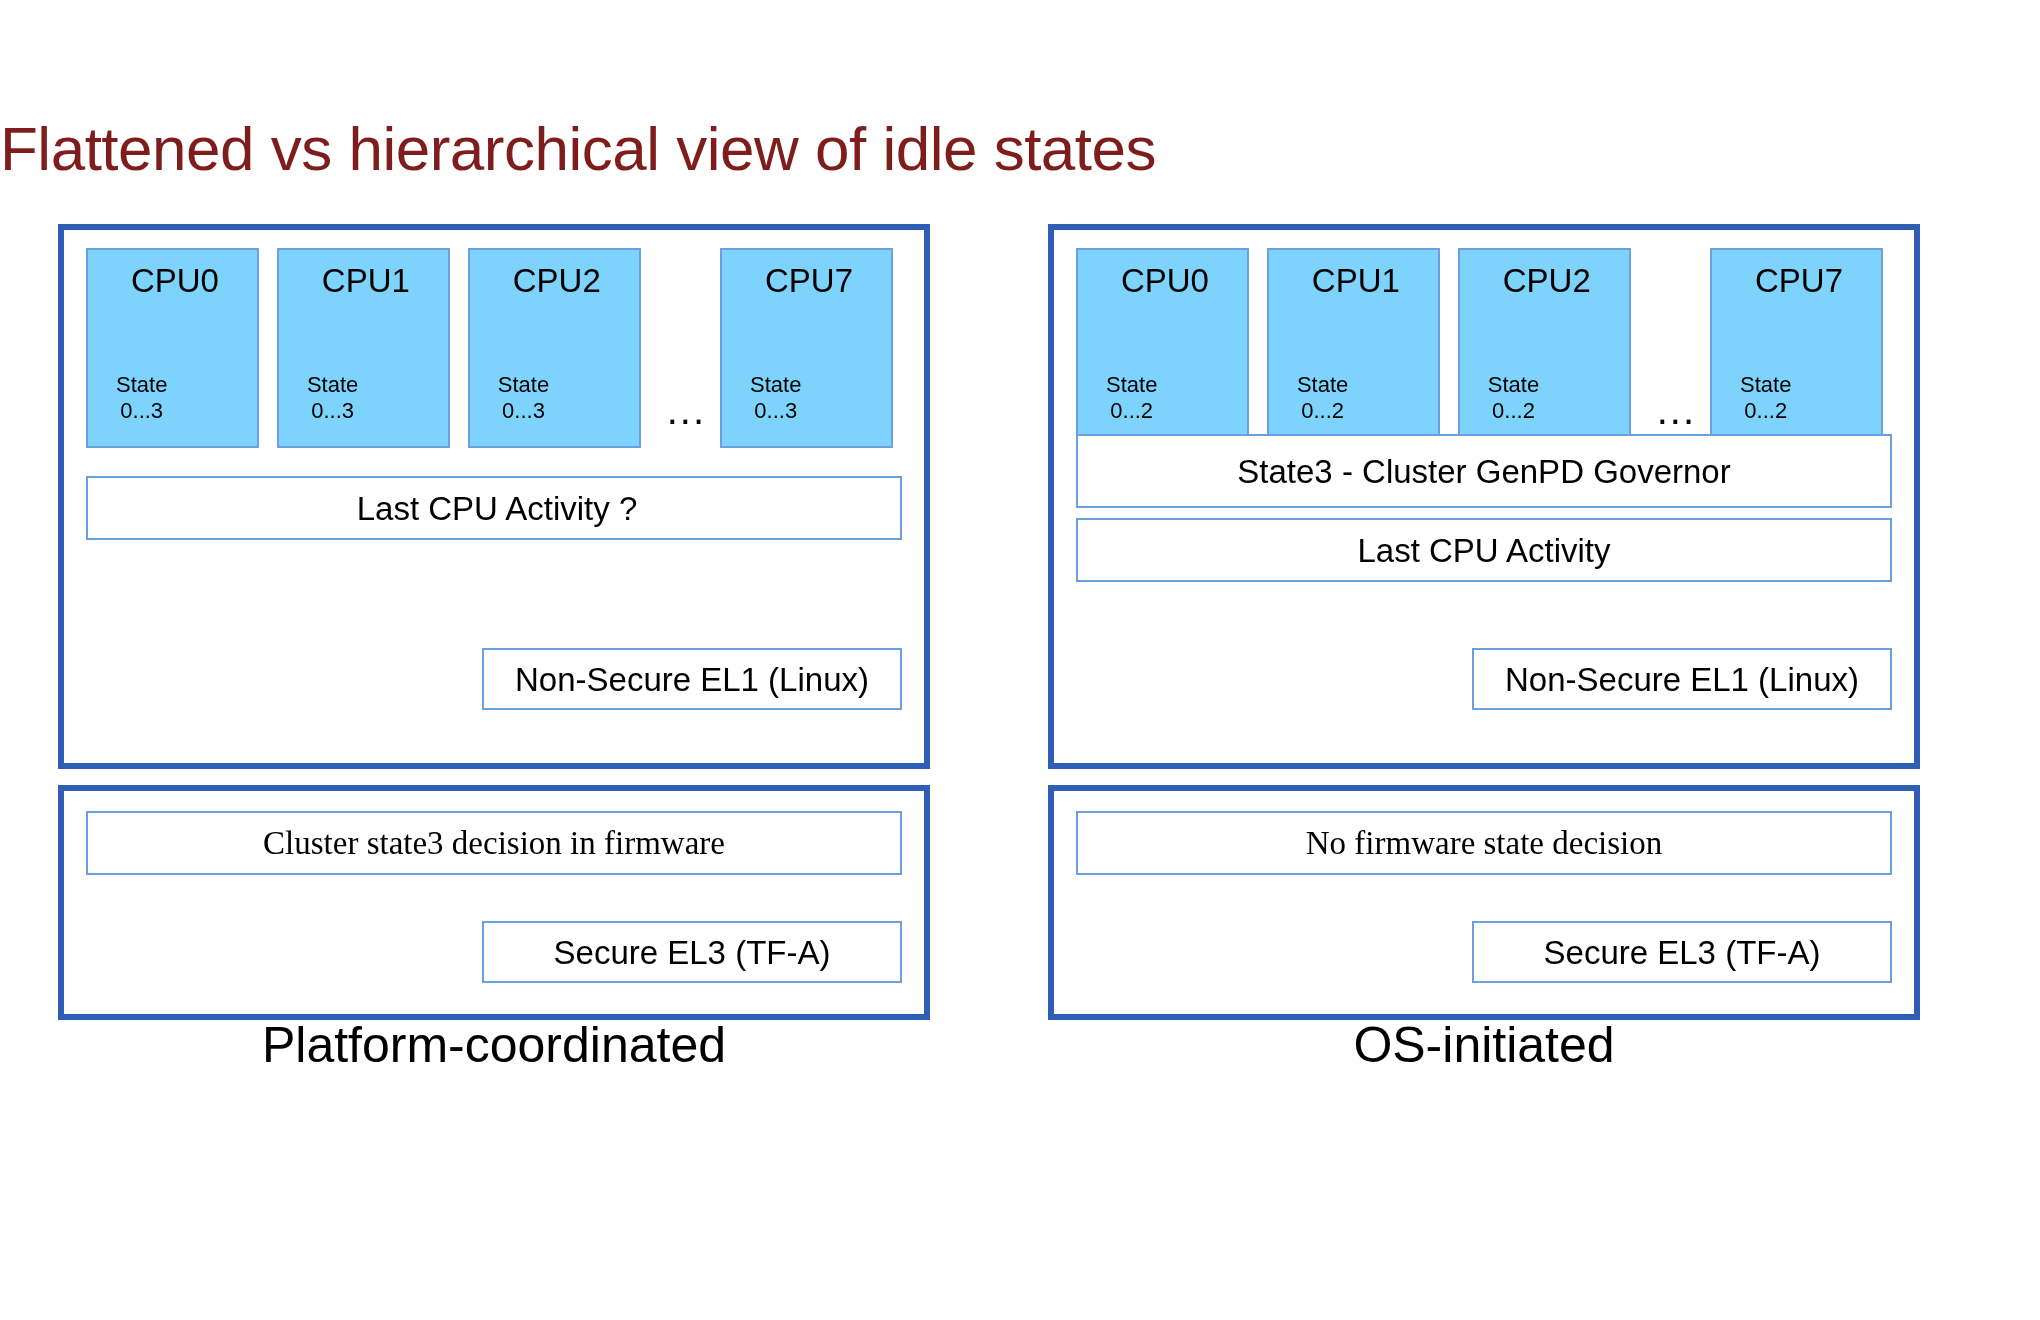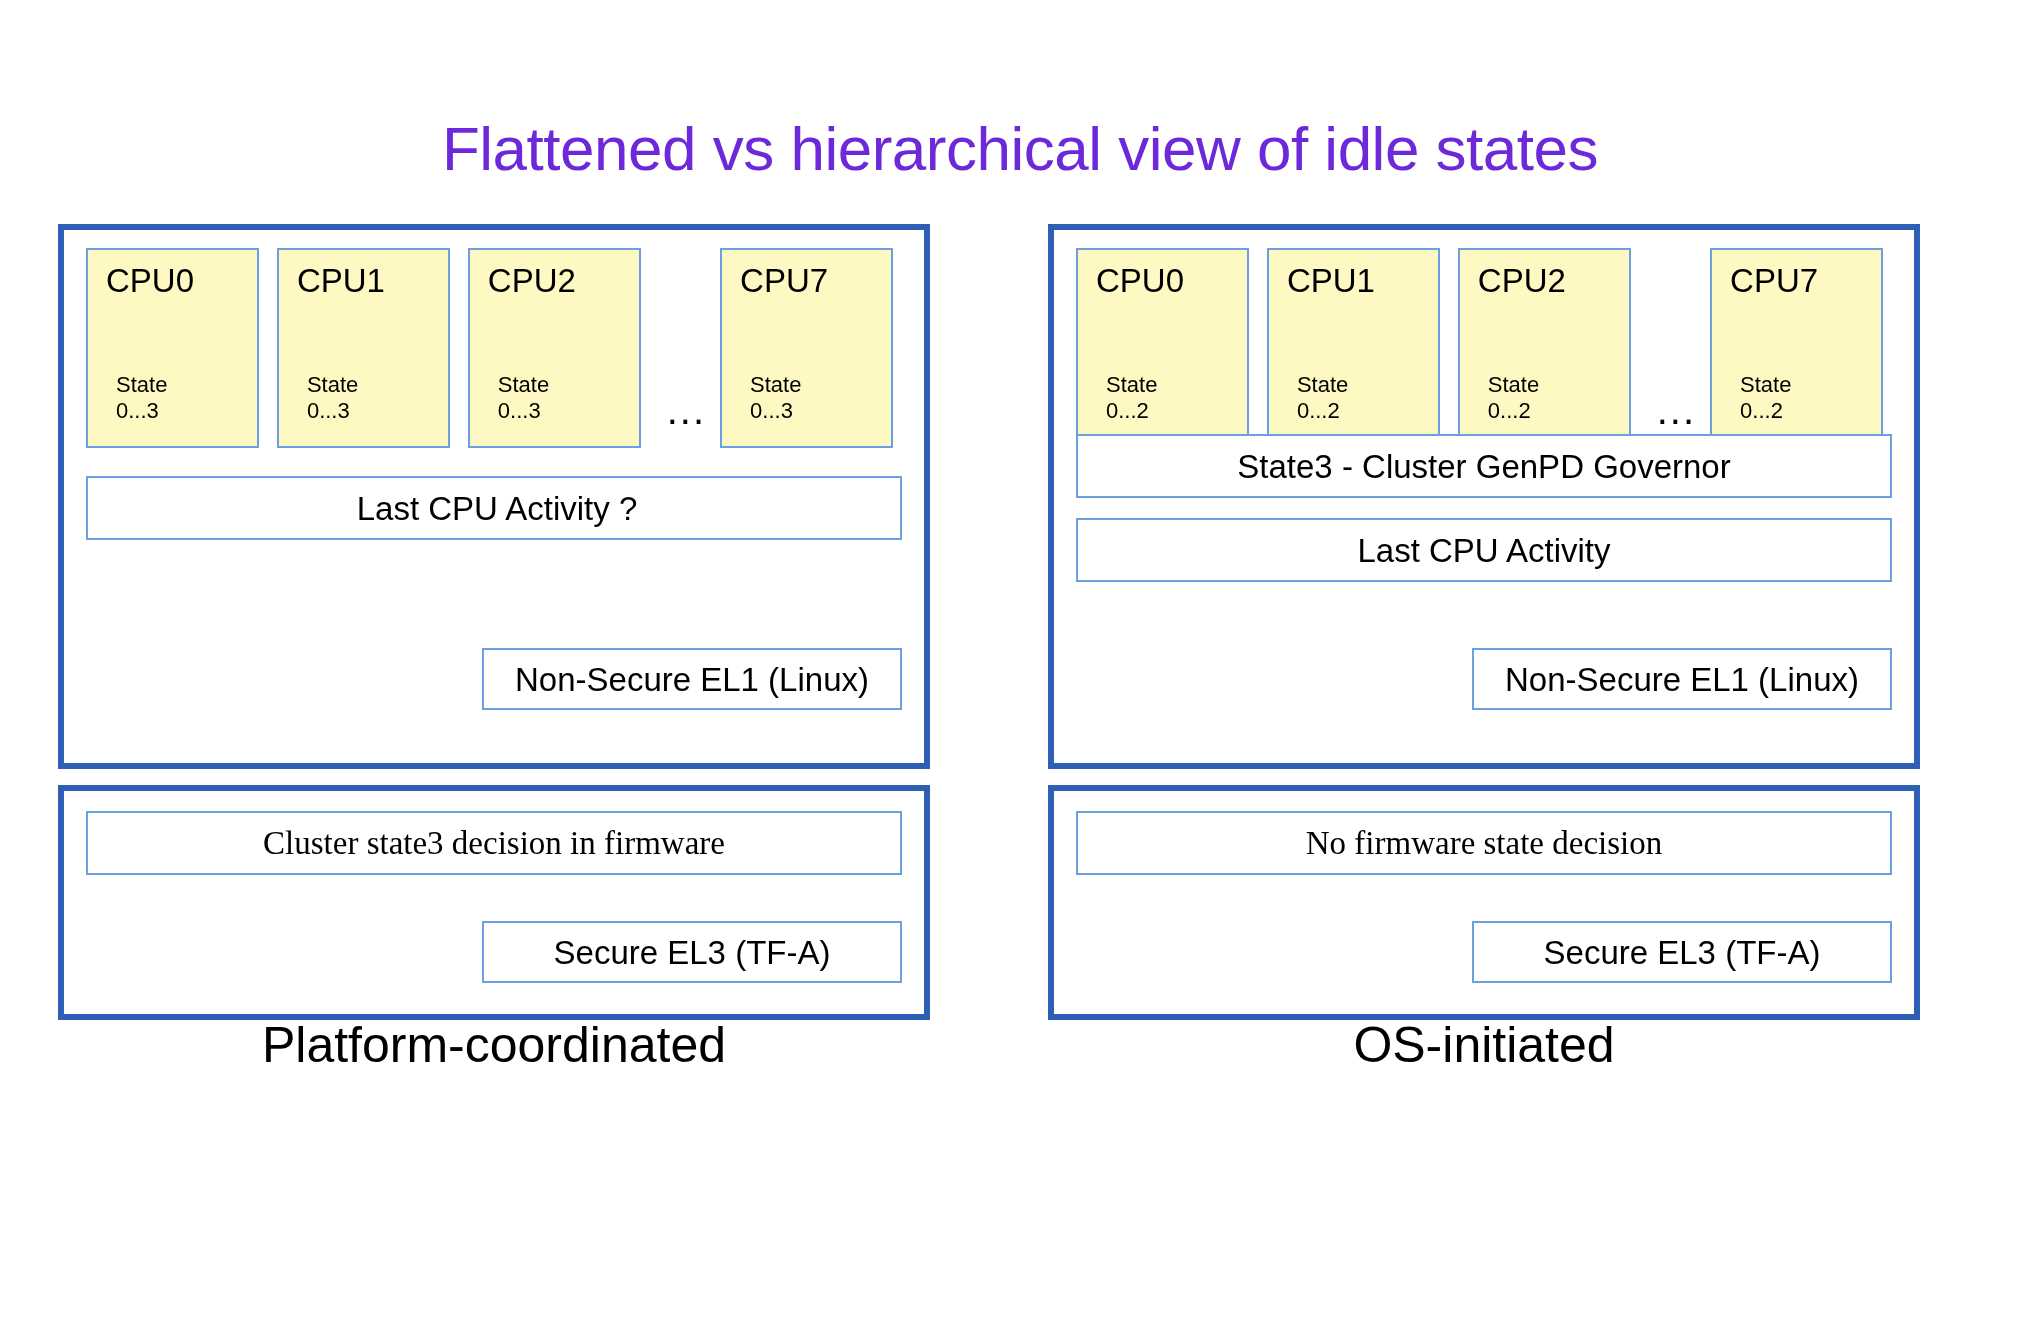--- a/index.html
+++ b/index.html
@@ -20,26 +20,26 @@
     position: absolute;
     inset: 0;
   }
 
   
   .title {
     position: absolute;
     left: 0;
     top: 118px;
     width: 2040px;
-    text-align: center;
+    text-align: left;
     font-size: 62px;
     line-height: 1;
     font-weight: 400;
     letter-spacing: -0.5px;
-    color: #6d28d9;
+    color: #7f1d1d;
     white-space: nowrap;
   }
 
   
   .column {
     position: absolute;
     top: 224px;
   }
   .column.left  { left: 58px;   width: 872px; }
   .column.right { left: 1048px; width: 872px; }
@@ -63,24 +63,25 @@
     height: 200px;
     display: flex;
     align-items: flex-start;
     gap: 0;
   }
   .cpu-box {
     box-sizing: border-box;
     width: 186px;
     height: 200px;
     border: 2px solid #6A9FE0;
-    background: #fef9c3;
+    background: #7dd3fc;
     padding: 14px 13px 0 18px;
     margin-right: 18px;
     position: relative;
+    text-align: center;
   }
   .cpu-box .cpu-label {
     font-size: 33px;
     line-height: 1.05;
   }
   .cpu-box .state-label {
     position: absolute;
     left: 28px;
     bottom: 22px;
     font-size: 22px;
@@ -111,21 +112,21 @@
   .bar.full {
     left: 22px;
     right: 22px;
   }
 
   
   .left .os-panel .bar-last-cpu   { top: 246px; height: 64px; padding-left: 6px; }
   .left .os-panel .bar-el1        { top: 418px; height: 62px; left: auto; right: 22px; width: 420px; }
 
   
-  .right .os-panel .bar-genpd     { top: 204px; height: 64px; }
+  .right .os-panel .bar-genpd     { top: 204px; height: 74px; }
   .right .os-panel .bar-last-cpu  { top: 288px; height: 64px; }
   .right .os-panel .bar-el1       { top: 418px; height: 62px; left: auto; right: 22px; width: 420px; }
 
   
   .fw-panel .bar-decision { top: 20px;  height: 64px; font-family: Liberation Serif, serif; }
   .fw-panel .bar-el3      { top: 130px; height: 62px; left: auto; right: 22px; width: 420px; }
 
   
   .caption {
     position: absolute;

